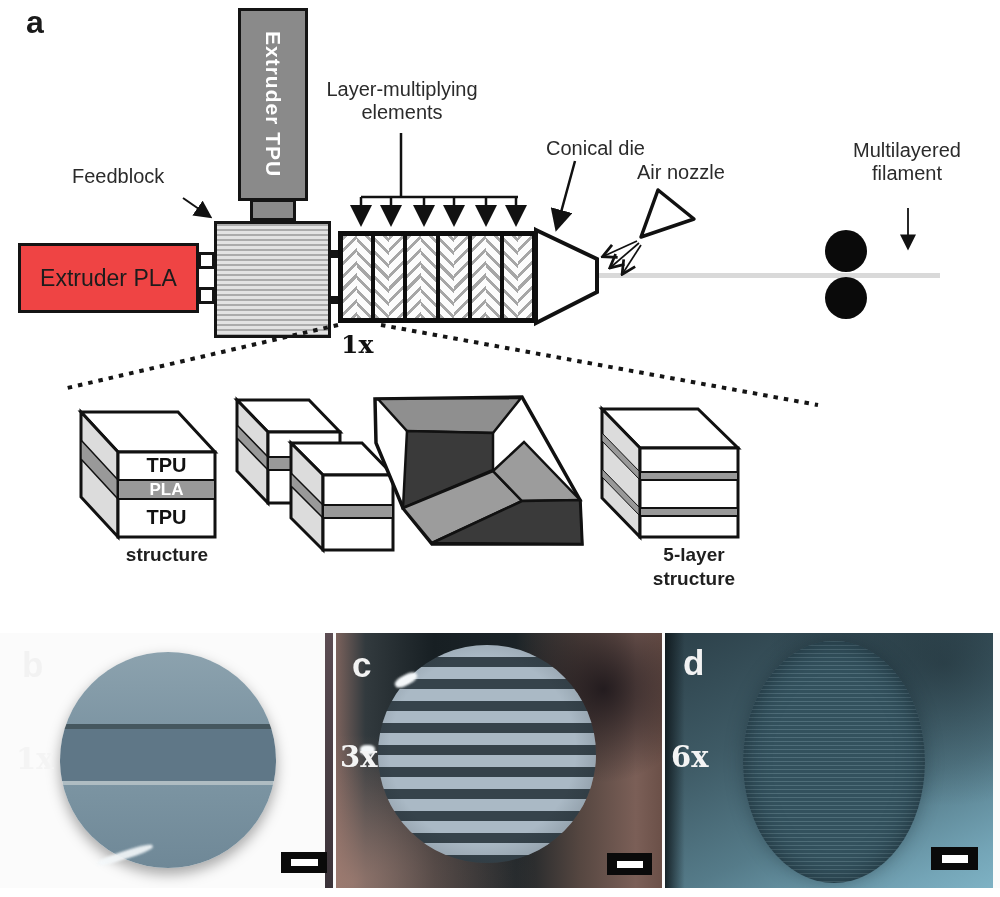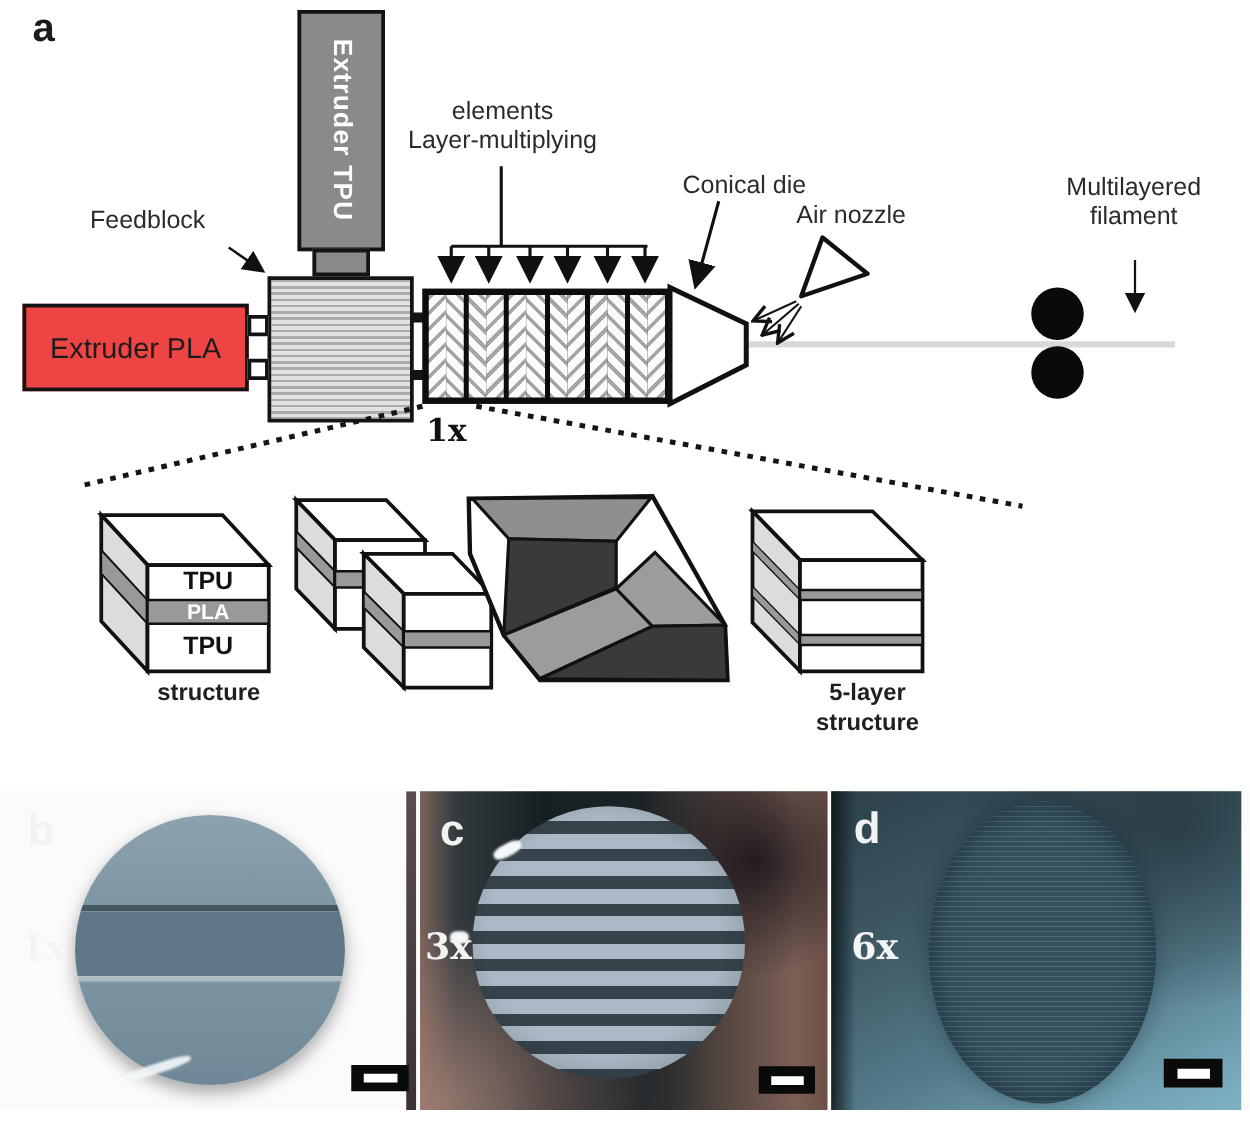--- a/index.html
+++ b/index.html
@@ -80,22 +80,22 @@
 
   <div class="box-outline extruder-pla">
     <span>Extruder PLA</span>
   </div>
   <div class="conn" style="left:198px;top:252px;width:17px;height:17px;"></div>
   <div class="conn" style="left:198px;top:287px;width:17px;height:17px;"></div>
   <div class="nub" style="left:330px;top:250px;width:9px;height:8px;"></div>
   <div class="nub" style="left:330px;top:296px;width:9px;height:8px;"></div>
 
   <div class="lbl center" style="left:320px;top:78px;width:164px;">
+    <div>Layer-multiplying</div>
     <div>elements</div>
-    <div>Layer-multiplying</div>
   </div>
   <div class="lbl" style="left:546px;top:137px;">Conical die</div>
   <div class="lbl" style="left:637px;top:161px;">Air nozzle</div>
   <div class="lbl center" style="left:843px;top:139px;width:128px;">
     <div>Multilayered</div>
     <div>filament</div>
   </div>
 
   <div class="multiplier">
     <div class="cell">
@@ -246,20 +246,20 @@
       <div class="mletter" style="left:16px;top:14px;">c</div>
       <div class="mag" style="left:4px;top:110px;">3x</div>
       <div class="sbar" style="left:271px;top:220px;width:45px;height:22px;">
           <div style="width:26px;height:7px;"></div>
         </div>
     </div>
 
     <div class="mpanel pd">
       <div class="pd-oval"></div>
       <div class="mletter" style="left:18px;top:12px;">d</div>
-      <div class="mag" style="left:16px;top:110px;">6x</div>
+      <div class="mag" style="left:6px;top:110px;">6x</div>
       <div class="sbar" style="left:266px;top:214px;width:47px;height:23px;">
           <div style="width:26px;height:8px;"></div>
         </div>
     </div>
   </div>
 
 </div>
 
 </body></html>

